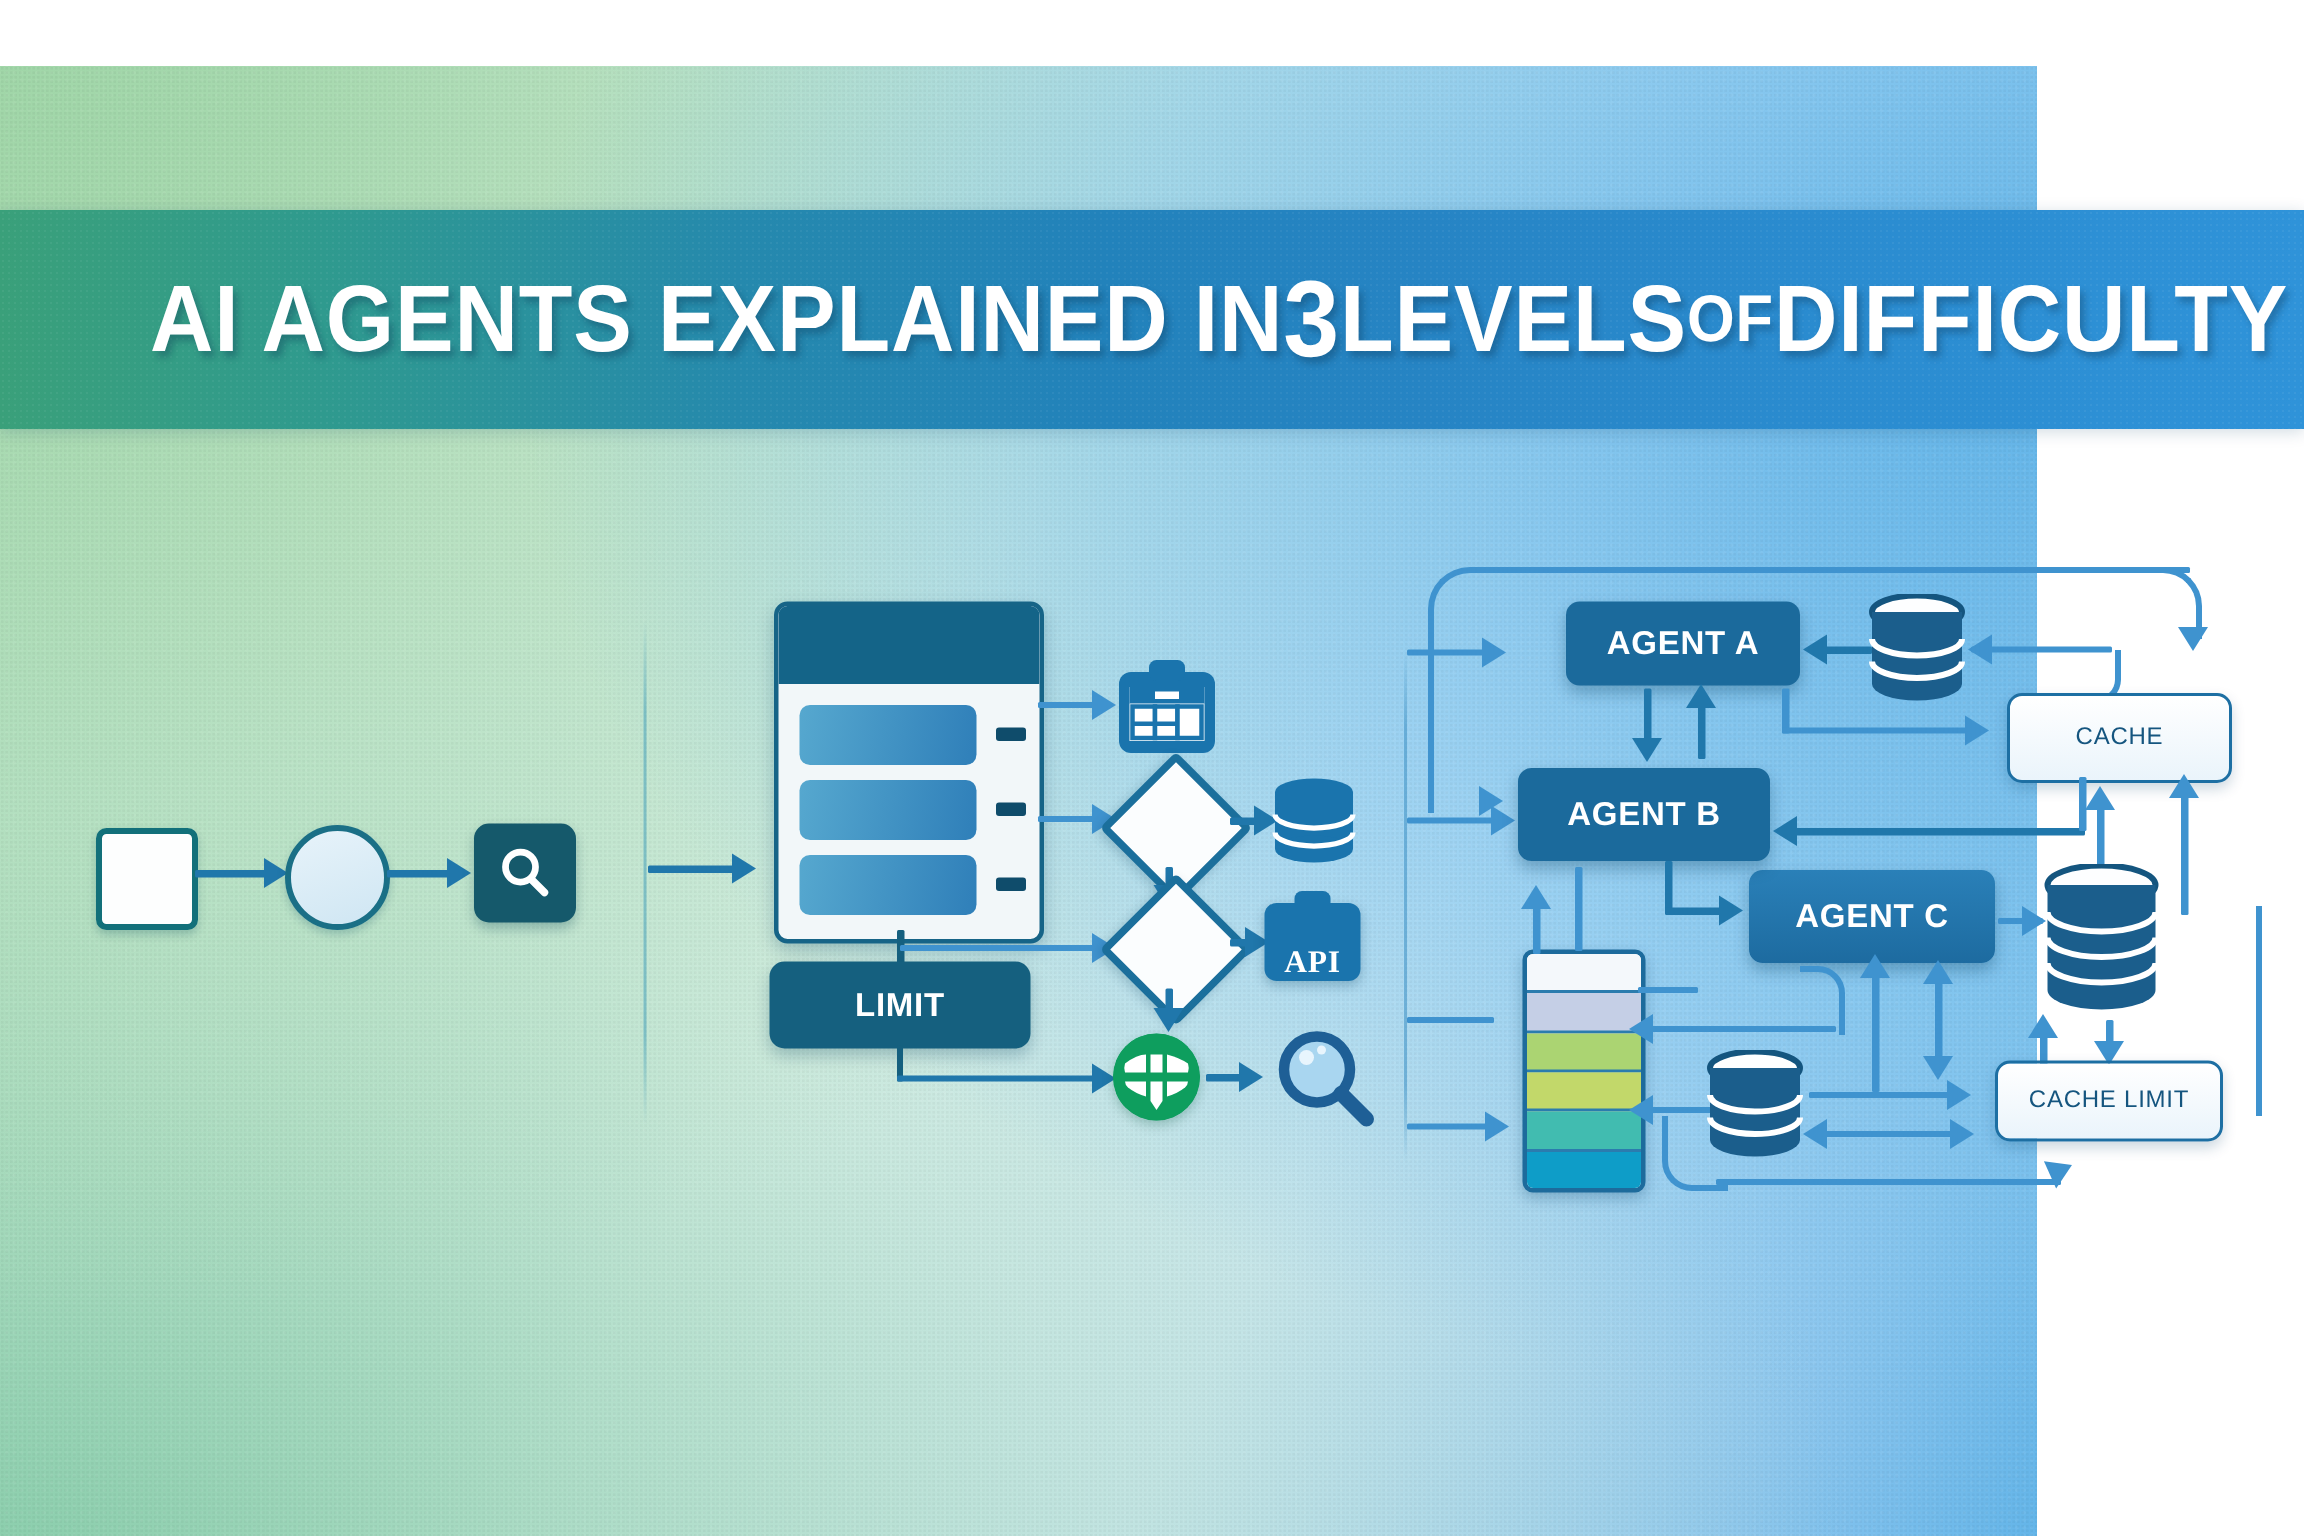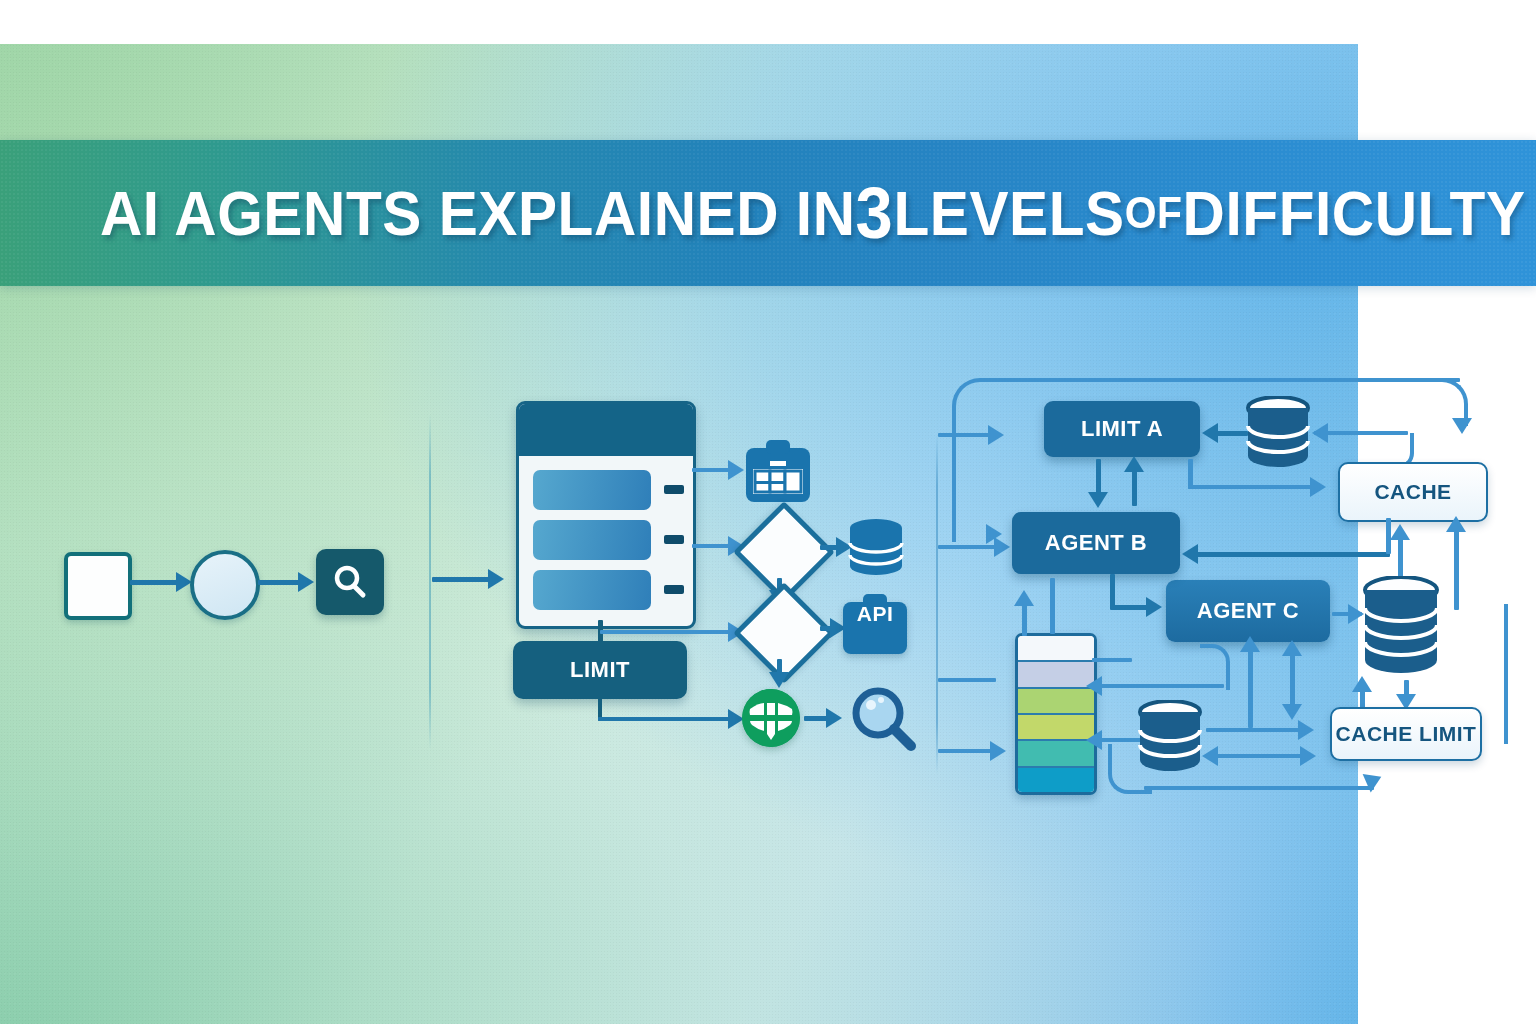--- a/index.html
+++ b/index.html
@@ -123,22 +123,23 @@
     background:#fbfdfe; border:5px solid #1b6f9c;
     transform:rotate(45deg); border-radius:4px;
     box-shadow:0 3px 7px rgba(0,60,90,.2);
   }
   #calendar{
     position:absolute; left:742px; top:394px; width:72px; height:68px;
   }
   #api-box{
     position:absolute; left:843px; top:558px; width:64px; height:52px;
     background:#1a74ad; border-radius:8px;
-    display:flex; align-items:flex-start; justify-content:center;
+    display:flex; align-items:flex-end; justify-content:center;
     box-shadow:0 3px 7px rgba(0,60,90,.25);
+    font-family:Liberation Serif, serif;
   }
   #api-box .lbl{ font-size:21px; }
   #api-box::before{
     content:""; position:absolute; top:-8px; left:20px; width:24px; height:12px;
     background:#1a74ad; border-radius:5px 5px 0 0;
   }
   #globe{
     position:absolute; left:742px; top:645px; width:58px; height:58px;
     border-radius:50%; background:#0e9e5e;
     box-shadow:0 3px 7px rgba(0,80,50,.25);
@@ -159,21 +160,21 @@
             background:linear-gradient(180deg,#2a80b8,#1d6ba0); }
   .agent-box .lbl{ font-size:22px; }
 
   .light-box{
     position:absolute; border-radius:10px;
     background:linear-gradient(180deg,#ffffff,#eaf4fb);
     border:2px solid #1d6fa3;
     display:flex; align-items:center; justify-content:center;
     box-shadow:0 4px 9px rgba(0,60,100,.2);
   }
-  .light-box span{ color:#15557f; font-weight:700; font-size:21px; letter-spacing:.5px;}
+  .light-box span{ color:#15557f; font-weight:400; font-size:16px; letter-spacing:.5px;}
   #cache{ left:1338px; top:418px; width:146px; height:56px; }
   #ratelimit{ left:1330px; top:663px; width:148px; height:50px; }
   
   #stack{
     position:absolute; left:1015px; top:589px; width:76px; height:156px;
     border:3px solid #1d6b9c; border-radius:7px; overflow:hidden;
     background:#fff;
     box-shadow:0 4px 9px rgba(0,60,100,.25);
     display:flex; flex-direction:column;
   }
@@ -315,21 +316,21 @@
   <div class="arr-r light" style="left:990px;top:697px;"></div>
 
   <div class="curve" style="left:952px;top:334px;width:120px;height:160px;border-right:none;border-bottom:none;border-radius:28px 0 0 0;"></div>
   <div class="arr-r light" style="left:986px;top:480px;"></div>
 
   <div class="h-line light" style="left:1070px;top:334px;width:390px;height:4px;"></div>
   <div class="curve" style="left:1420px;top:334px;width:44px;height:44px;border-left:none;border-bottom:none;border-radius:0 26px 0 0;"></div>
   <div class="arr-d light" style="left:1452px;top:374px;"></div>
 
   <div id="agent-a" class="agent-box">
-    <span class="lbl">LIMIT A</span>
+    <span class="lbl">AGENT A</span>
   </div>
   <div id="agent-c" class="agent-box">
     <span class="lbl">AGENT C</span>
   </div>
   <div id="agent-b" class="agent-box">
     <span class="lbl">AGENT B</span>
   </div>
 
   <div class="v-line" style="left:1096px;top:415px;height:36px;"></div>
   <div class="arr-d" style="left:1088px;top:448px;"></div>

